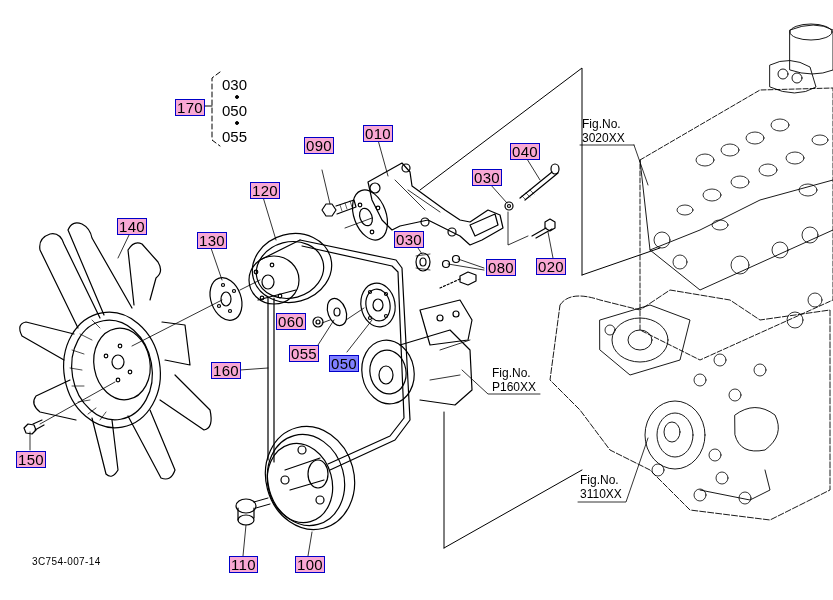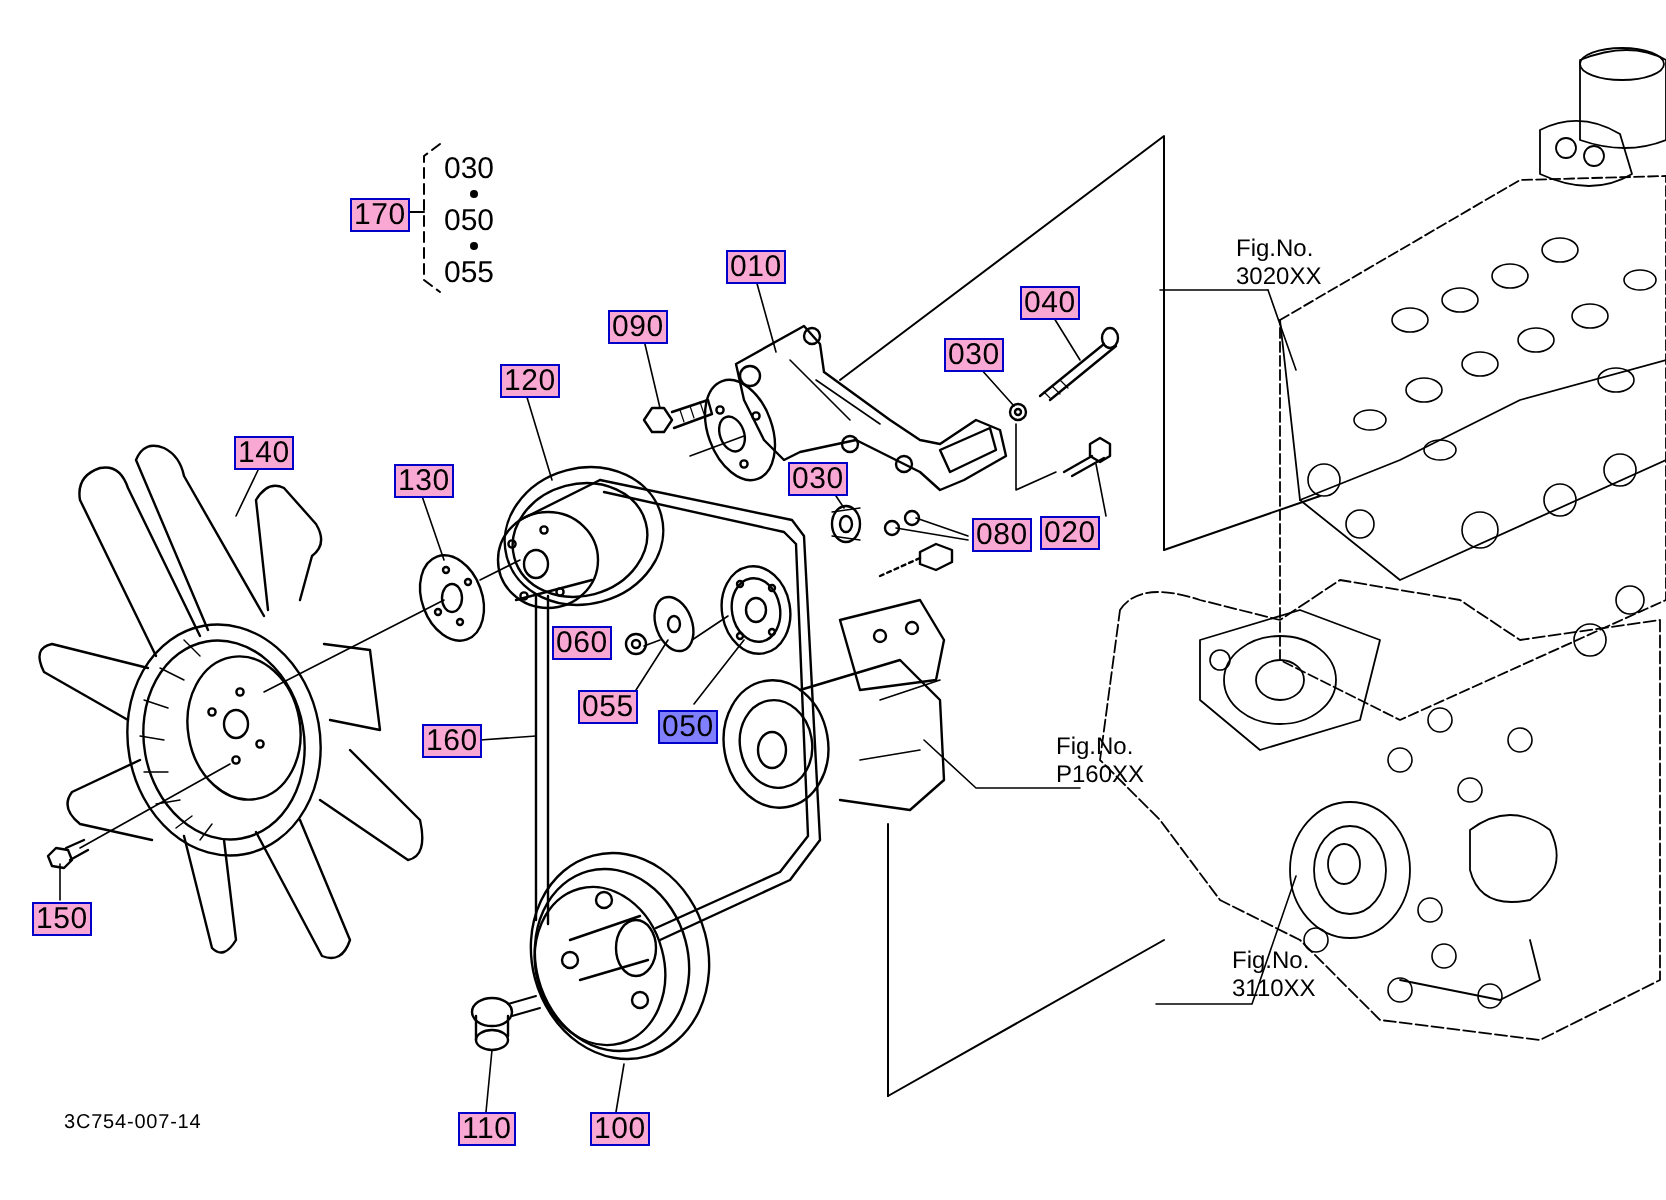--- a/index.html
+++ b/index.html
@@ -4,21 +4,21 @@
 <style>
   html,body{margin:0;padding:0;background:#ffffff;}
   body{width:833px;height:600px;overflow:hidden;position:relative;font-family:"Liberation Sans",sans-serif;}
   #stage{position:absolute;left:0;top:0;width:833px;height:600px;}
   svg.art{position:absolute;left:0;top:0;}
   .callout{position:absolute;font-family:"Liberation Sans",sans-serif;font-size:15px;line-height:15px;
     color:#000;border:1.2px solid #0000c8;padding:0 1px;background:#f9a8d4;letter-spacing:0.3px;cursor:pointer;}
   .callout.sel{background:#8080ff;color:#000;border-color:#0000c8;}
   .plain{position:absolute;font-family:"Liberation Sans",sans-serif;color:#000;}
   .grp{font-size:15px;line-height:15px;}
-  .fig{font-size:12px;line-height:14px;padding-left:36px;}
+  .fig{font-size:12px;line-height:14px;}
   .fig span{display:block;}
   .docid{font-size:10px;letter-spacing:0.4px;}
 </style>
 </head>
 <body>
 
 <div id="stage">
 
 <svg class="art" width="833" height="600" viewBox="0 0 833 600" fill="none" stroke="#000" stroke-width="1.2" stroke-linejoin="round" stroke-linecap="round">
 
@@ -274,29 +274,29 @@
 
   <g stroke-width="1">
     <path d="M220,72 L212,78 L212,140 L220,146" stroke-dasharray="5,3"></path>
     <line x1="202" y1="106" x2="212" y2="106"></line>
     <circle cx="237" cy="97" r="1.5" fill="#000"></circle>
     <circle cx="237" cy="123" r="1.5" fill="#000"></circle>
   </g>
 </svg>
 
 <div class="callout" style="left: 363px; top: 125px; border-color: rgb(0, 0, 200);">010</div>
-<div class="callout" style="left: 520px; top: 258px; border-color: rgb(0, 0, 200);">020</div>
+<div class="callout" style="left: 536px; top: 258px; border-color: rgb(0, 0, 200);">020</div>
 <div class="callout" style="left: 394px; top: 231px; border-color: rgb(0, 0, 200);">030</div>
 <div class="callout" style="left: 510px; top: 143px; border-color: rgb(0, 0, 200);">040</div>
 <div class="callout sel" style="left: 329px; top: 355px; border-color: rgb(0, 0, 200); background: rgb(128, 128, 255);">050</div>
 <div class="callout" style="left: 289px; top: 345px; border-color: rgb(0, 0, 200);">055</div>
 <div class="callout" style="left: 276px; top: 313px; border-color: rgb(0, 0, 200);">060</div>
 <div class="callout" style="left: 472px; top: 169px; border-color: rgb(0, 0, 200);">030</div>
 <div class="callout" style="left: 486px; top: 259px; border-color: rgb(0, 0, 200);">080</div>
-<div class="callout" style="left: 304px; top: 155px; border-color: rgb(0, 0, 200); text-align: center;">090</div>
+<div class="callout" style="left: 304px; top: 137px; border-color: rgb(0, 0, 200); text-align: center;">090</div>
 <div class="callout" style="left: 295px; top: 556px; border-color: rgb(0, 0, 200);">100</div>
 <div class="callout" style="left: 229px; top: 556px; border-color: rgb(0, 0, 200);">110</div>
 <div class="callout" style="left: 250px; top: 182px; border-color: rgb(0, 0, 200);">120</div>
 <div class="callout" style="left: 197px; top: 232px; border-color: rgb(0, 0, 200);">130</div>
 <div class="callout" style="left: 117px; top: 218px; border-color: rgb(0, 0, 200);">140</div>
 <div class="callout" style="left: 16px; top: 451px; border-color: rgb(0, 0, 200);">150</div>
 <div class="callout" style="left: 211px; top: 362px; border-color: rgb(0, 0, 200); text-align: right;">160</div>
 <div class="callout" style="left: 175px; top: 99px; border-color: rgb(0, 0, 200);">170</div>
 
 <div class="plain grp" style="left:222px;top:77px;">030</div>

